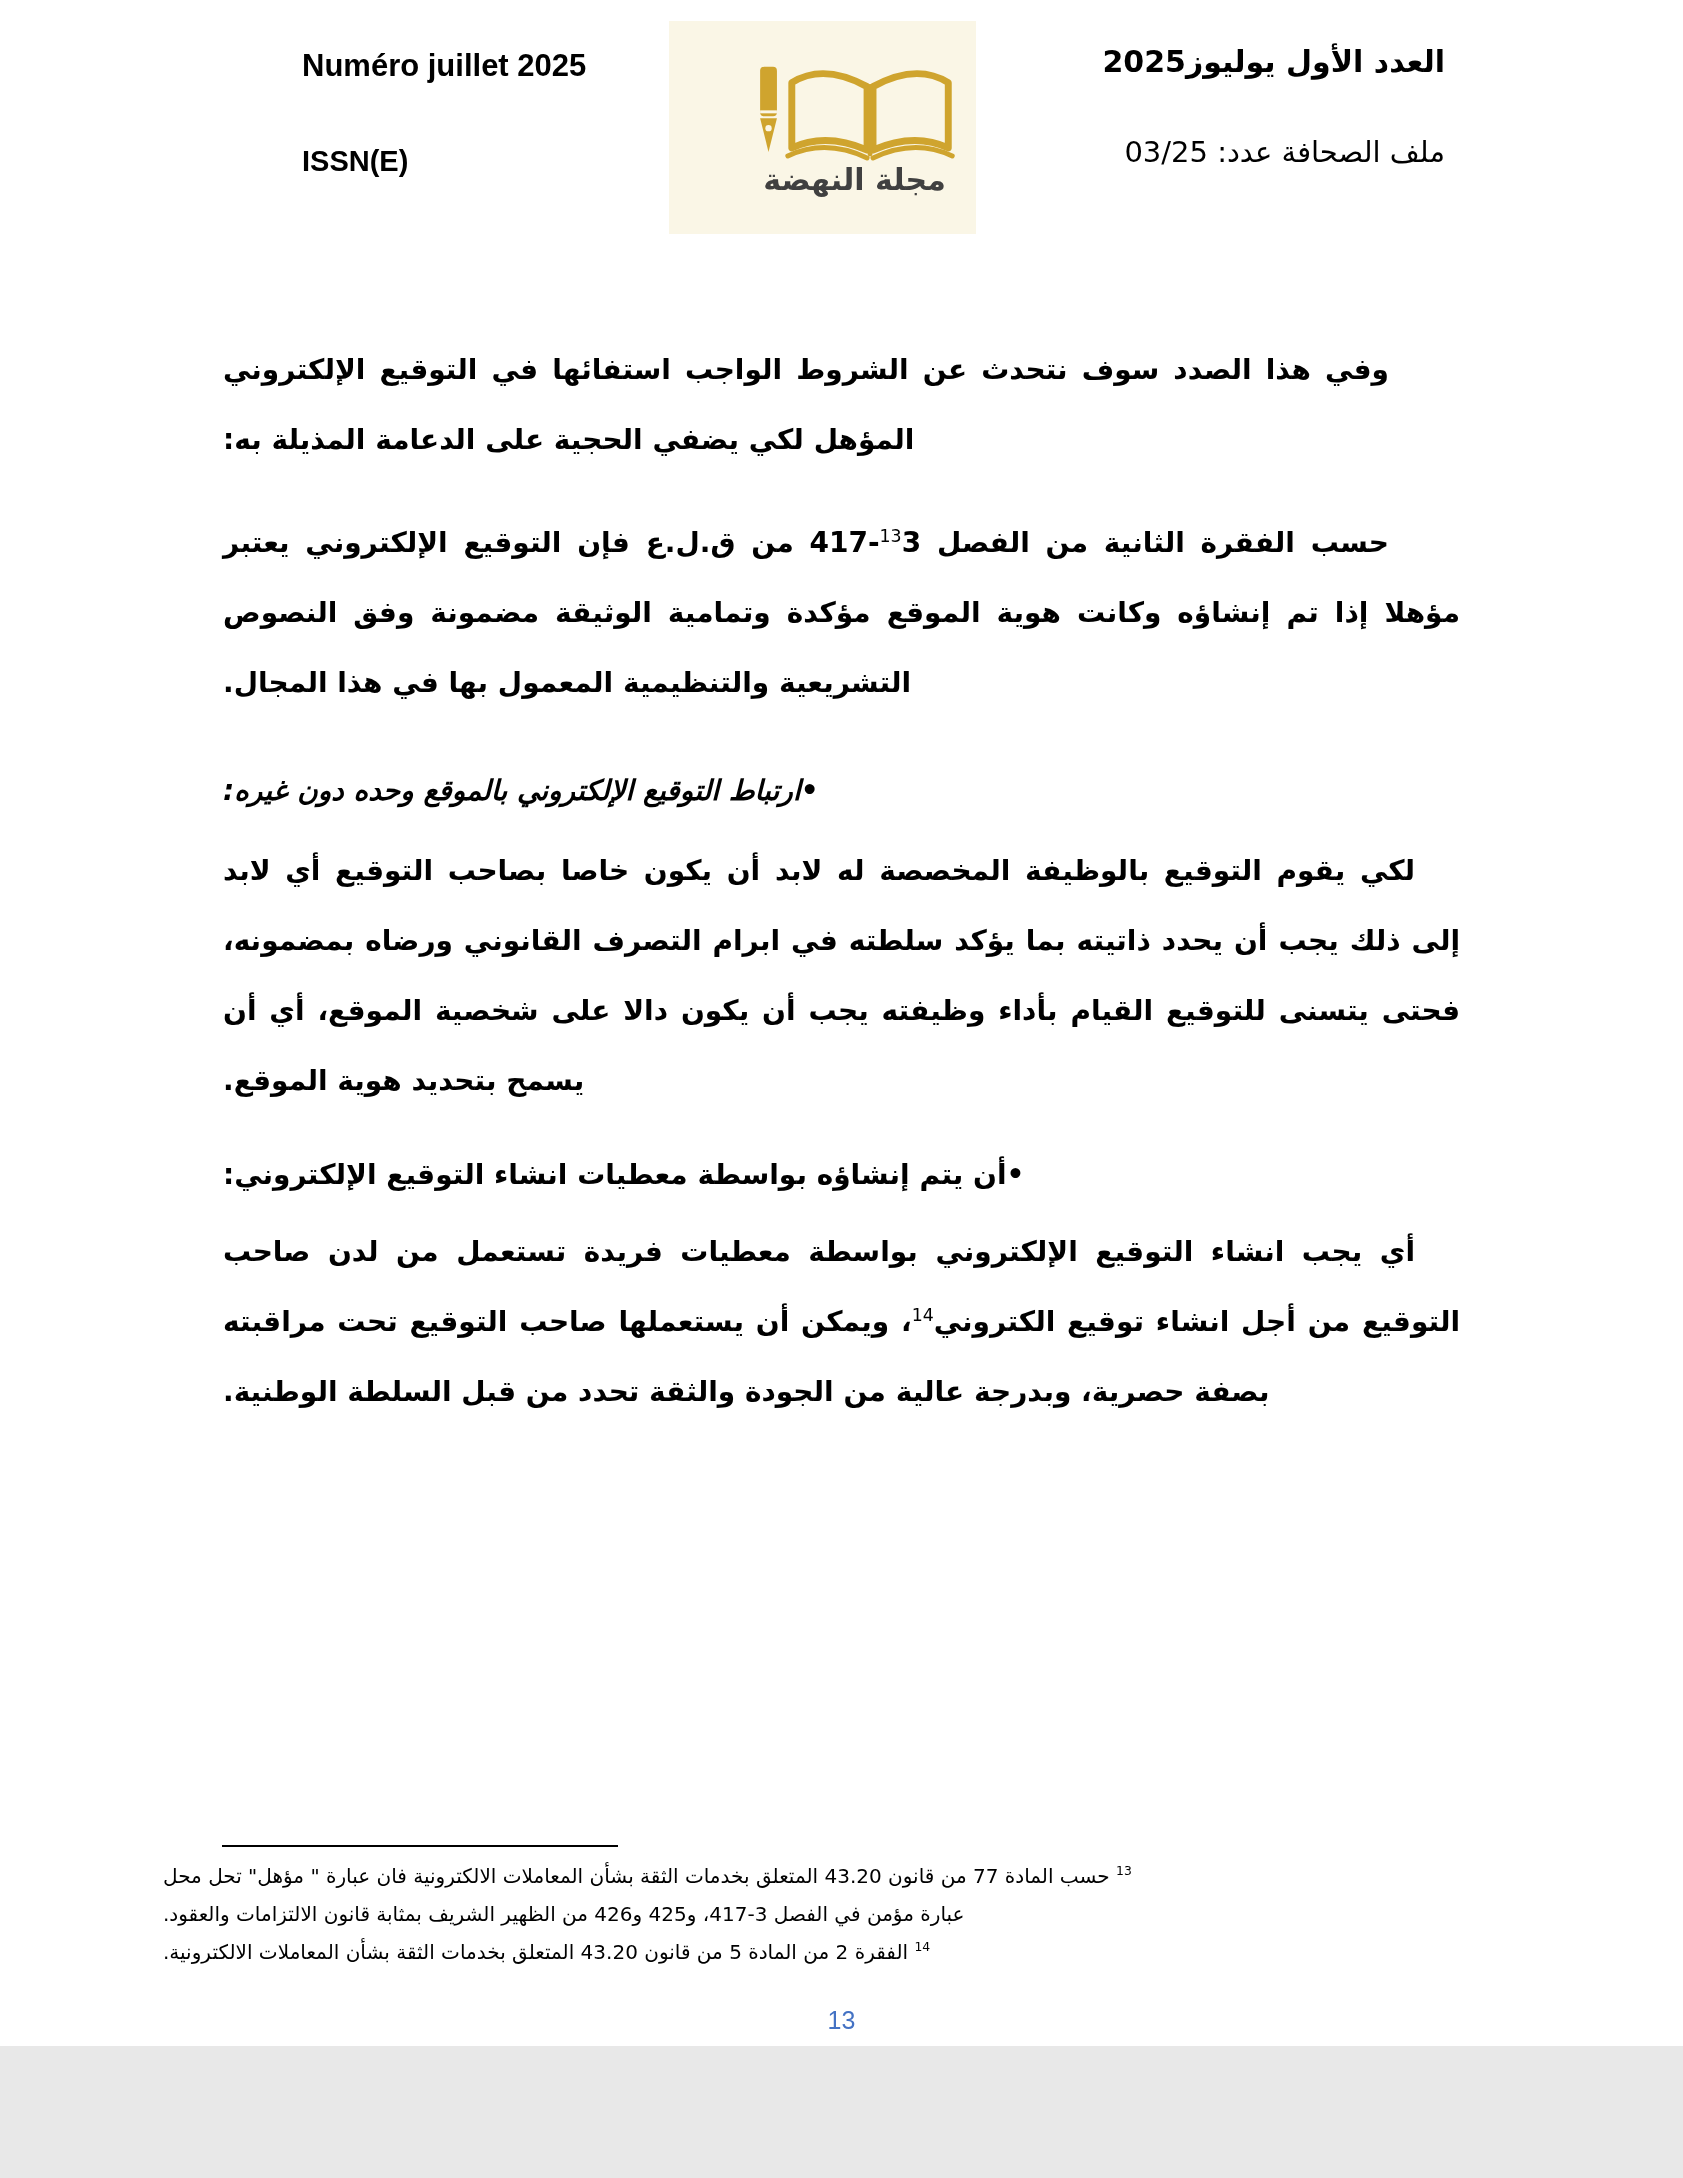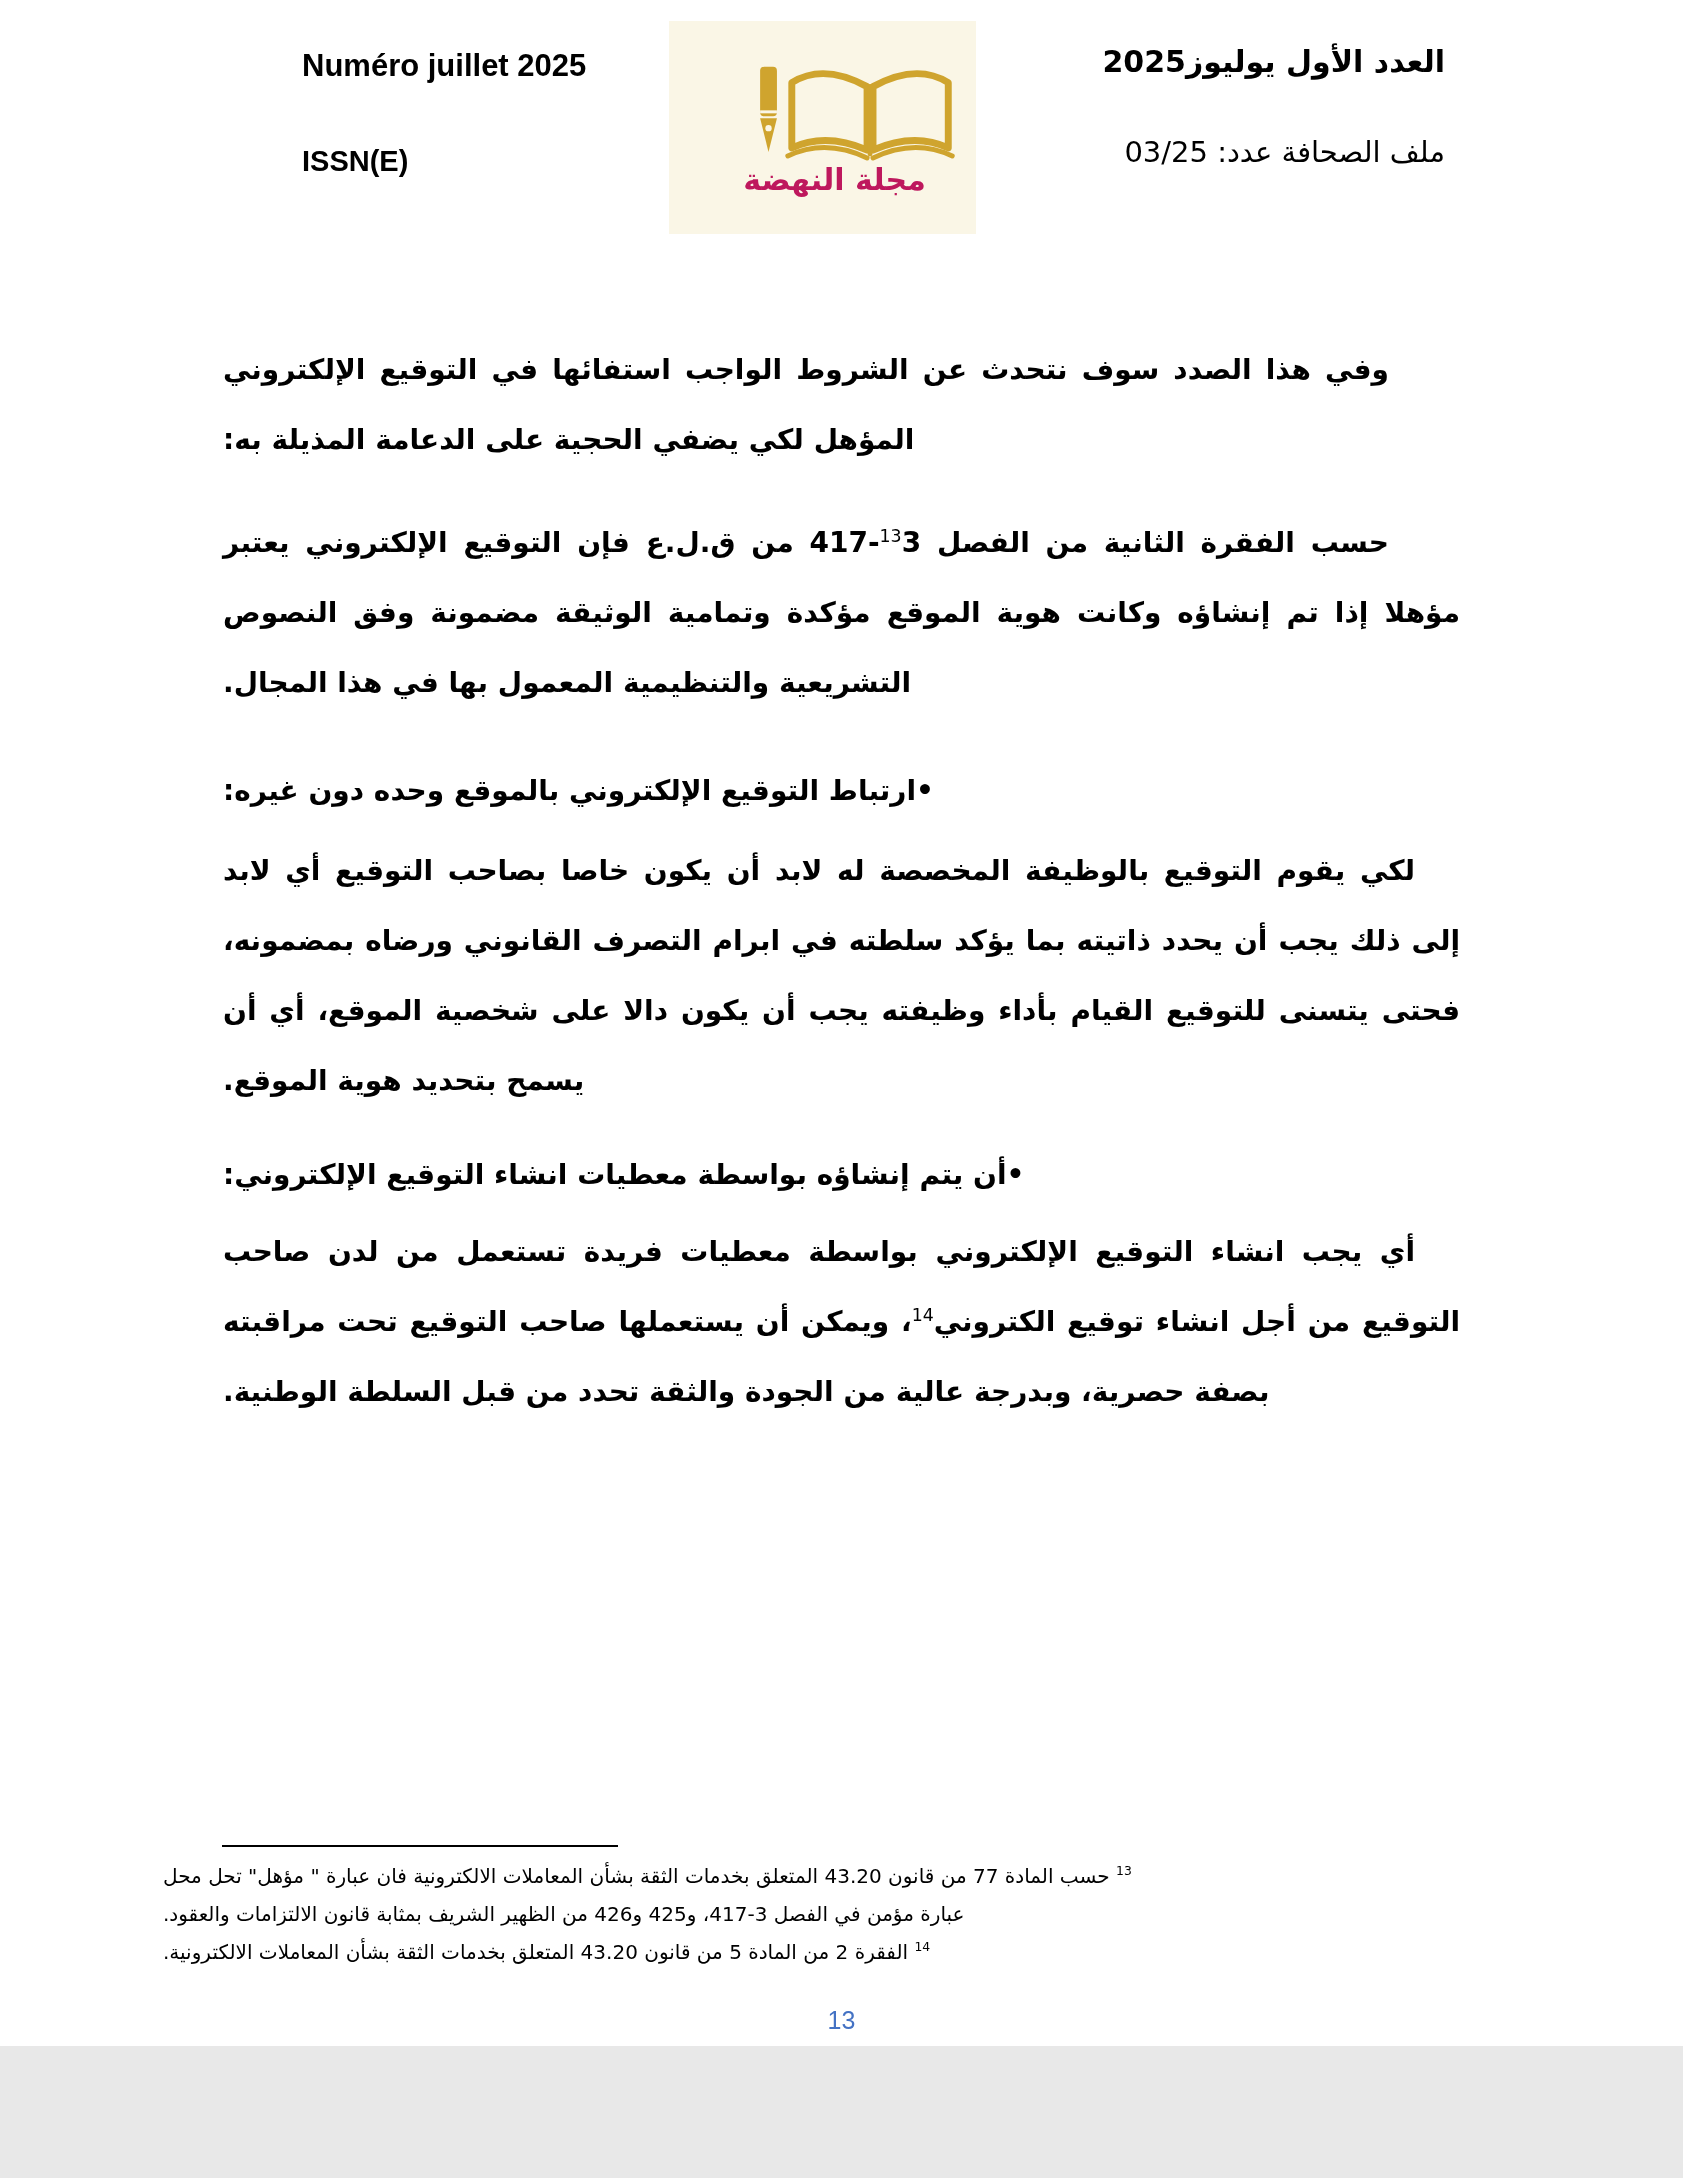--- a/index.html
+++ b/index.html
@@ -23,33 +23,33 @@
   .header-right2{
     position:absolute;right:238px;top:135px;direction:rtl;
     font-weight:normal;font-size:29px;
   }
   .logo{
     position:absolute;left:669px;top:21px;width:307px;height:213px;
     background:#FAF6E6;
   }
   .logo svg{display:block;margin:0 auto;}
   .logo-title{
-    text-align:center;font-weight:bold;font-size:30px;color:#be185d;
-    position:relative;left:12px;margin-top:-8px;direction:rtl;
+    text-align:center;font-weight:bold;font-size:30px;color:#404040;
+    position:relative;left:32px;margin-top:-8px;direction:rtl;
   }
   
   .content{
     position:absolute;left:223px;right:223px;top:0;direction:rtl;
     font-size:28px;font-weight:bold;line-height:70px;
   }
   .line{text-align:left;}
   .line.justify{text-align:justify;text-align-last:justify;}
   .line.indent{padding-right:71px;}
   .p4 .line.indent,.p5 .line.indent{padding-right:45px;}
-  .h1 .line{padding-right:75px;}
+  .h1 .line{padding-right:75px;font-style:italic;}
   .h2 .line{padding-right:202px;}
   .p1{margin-top:335px}.p2{margin-top:33px}.p3{margin-top:123px}
   .h1{margin-top:38px}.p4{margin-top:10px}.h2{margin-top:24px}.p5{margin-top:7px}
   sup{font-size:0.62em;line-height:0;vertical-align:super;font-weight:normal;}
   
   .footnotes{
     position:absolute;left:163px;right:223px;top:1837px;direction:rtl;
     font-size:20px;font-weight:normal;line-height:38px;
   }
   .fn-sep{

